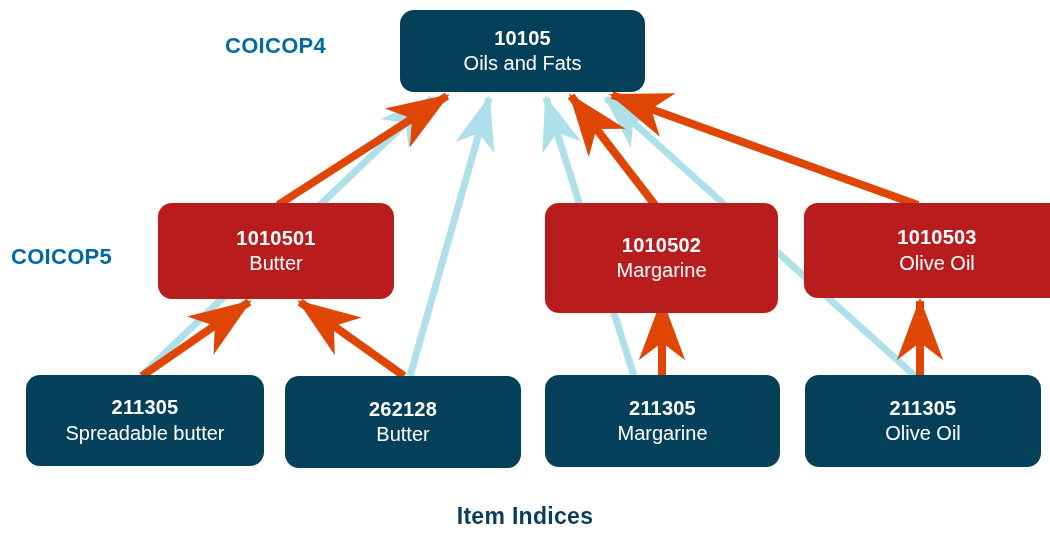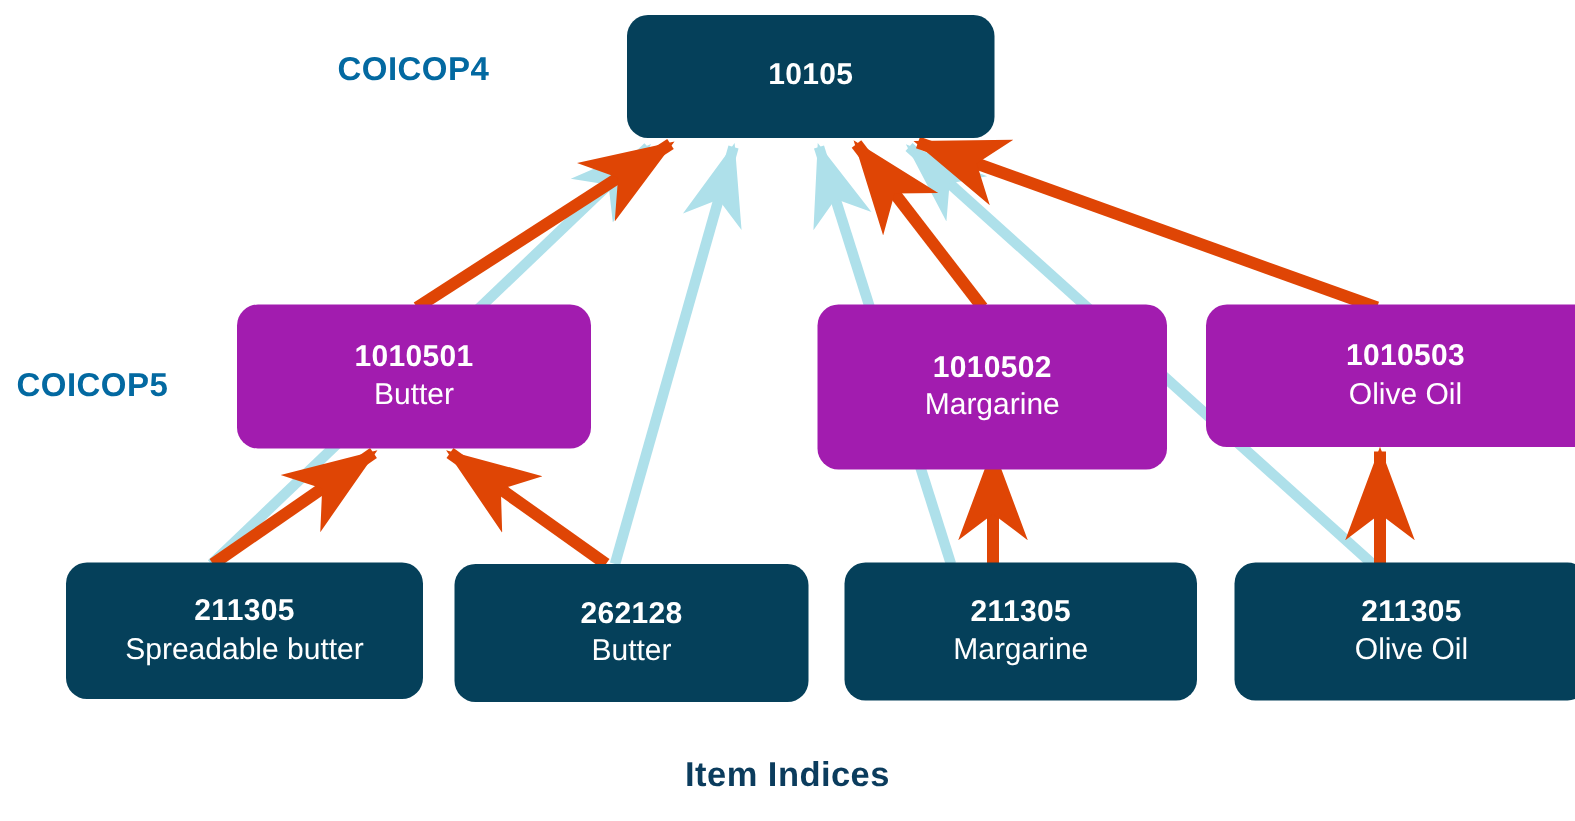--- a/index.html
+++ b/index.html
@@ -31,22 +31,22 @@
     border-radius: 14px;
     box-sizing: border-box;
     display: flex;
     flex-direction: column;
     align-items: center;
     justify-content: center;
     color: #ffffff;
     text-align: center;
     line-height: 1.16;
   }
-  .node.navy { background: #05405A; margin-left: 18px; }
-  .node.orange { background: #a21caf; }
+  .node.navy { background: #05405A; }
+  .node.orange { background: #b91c1c; }
   .node .code {
     font-weight: bold;
     font-size: 20px;
     letter-spacing: 0.2px;
   }
   .node .name {
     font-weight: normal;
     font-size: 20px;
     margin-top: 2px;
   }
@@ -122,20 +122,21 @@
   </svg>
 
   <div class="tier-label" id="lbl-coicop4">COICOP4</div>
 
   <div class="tier-label" id="lbl-coicop5">COICOP5</div>
 
   <div class="footer-label" id="lbl-item-indices">Item Indices</div>
 
   <div class="node navy" id="node-10105">
     <div class="code">10105</div>
+    <div class="name">Oils and Fats</div>
   </div>
 
   <div class="node orange" id="node-1010501">
     <div class="code">1010501</div>
     <div class="name">Butter</div>
   </div>
 
   <div class="node orange" id="node-1010502">
     <div class="code">1010502</div>
     <div class="name">Margarine</div>

